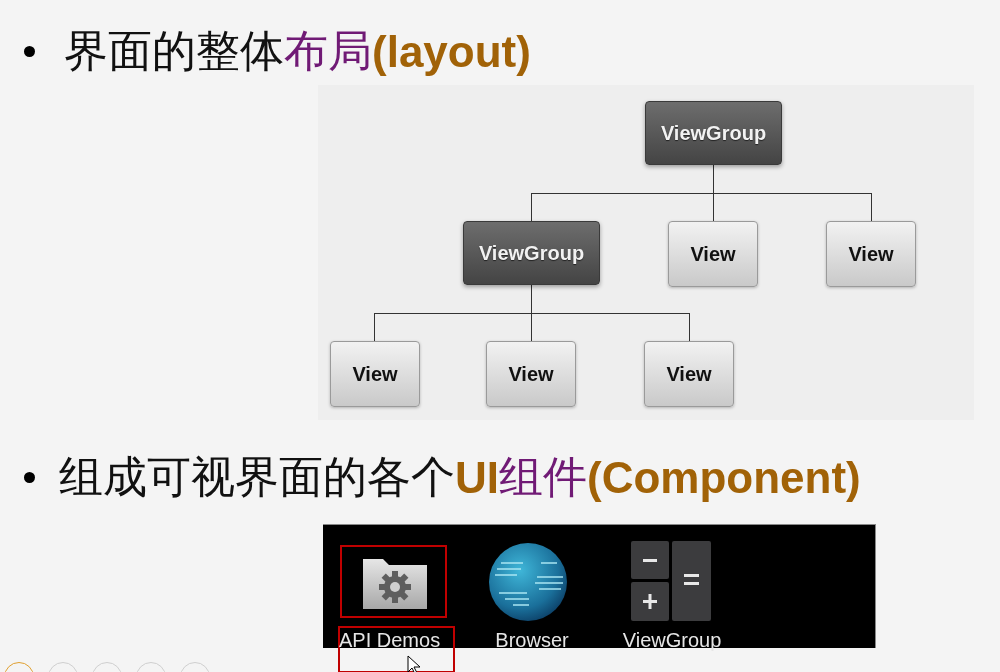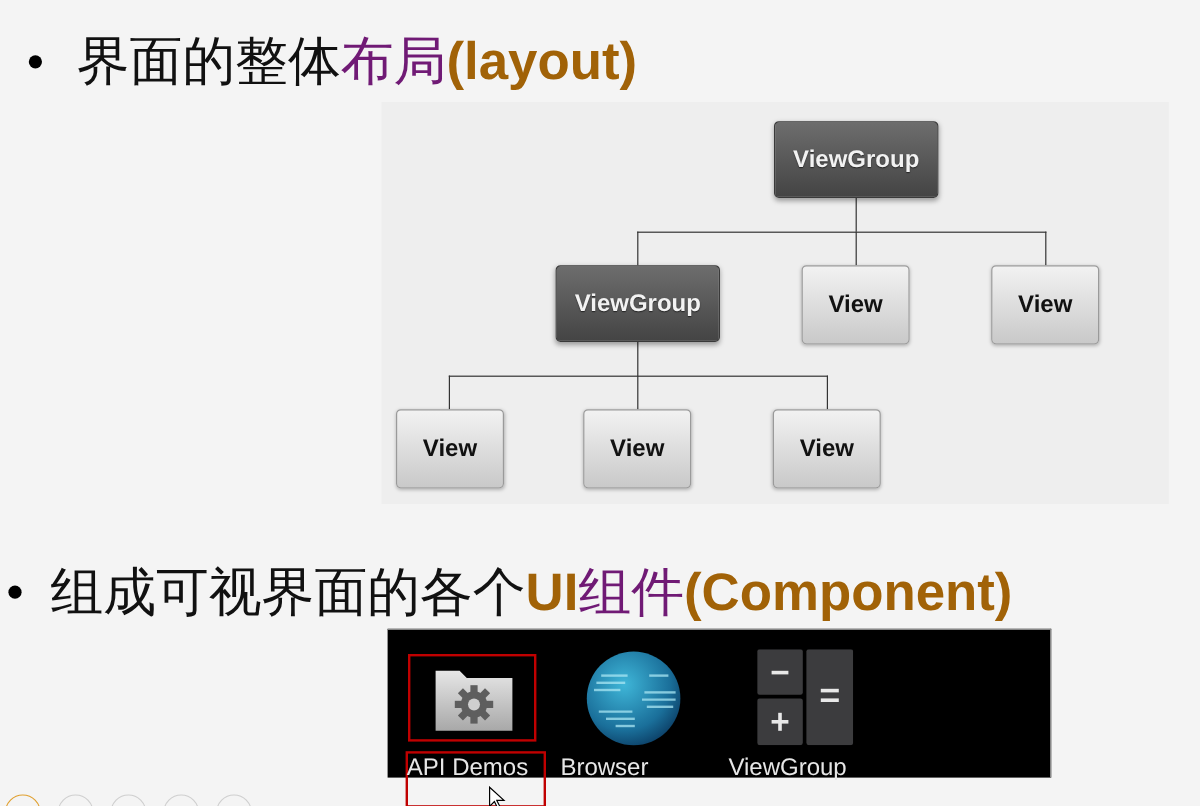--- a/index.html
+++ b/index.html
@@ -46,21 +46,21 @@
   
   #launcher {
     position:absolute; left:323px; top:524px; width:553px; height:124px;
     background:#000; border-top:1px solid #888; border-right:1px solid #888;
     box-sizing:border-box;
   }
   .app {
     position:absolute; top:0; width:130px; height:148px;
   }
   .app-label {
-    position:absolute; top:104px; left:0; width:100%; text-align:left;
+    position:absolute; top:104px; left:0; width:100%; text-align:center;
     color:#e6e6e6; font-family:"Liberation Sans", sans-serif; font-size:20px;
   }
   .redbox { position:absolute; border:2px solid #c00000; box-sizing:border-box; }
 
   .dots { position:absolute; left:0; top:662px; display:flex; gap:14px; padding-left:4px; }
   .dot-circle { width:30px; height:30px; border-radius:50%; border:1px solid #cfcfcf; box-sizing:border-box; }
 </style>
 </head>
 <body>
 
@@ -87,21 +87,21 @@
 
   <div class="node group" style="left:145px; top:136px; width:137px; height:64px;">ViewGroup</div>
   <div class="node view" style="left:350px; top:136px; width:90px; height:66px;">View</div>
   <div class="node view" style="left:508px; top:136px; width:90px; height:66px;">View</div>
 
   <div class="node view" style="left:12px; top:256px; width:90px; height:66px;">View</div>
   <div class="node view" style="left:168px; top:256px; width:90px; height:66px;">View</div>
   <div class="node view" style="left:326px; top:256px; width:90px; height:66px;">View</div>
 </div>
 
-<div class="bullet-line" style="top:448px; left:7px;margin-top:16px;">
+<div class="bullet-line" style="top:448px; left:24px;">
   <span class="bullet-dot" style="margin-right:24px;"></span>
   <span>组成可视界面的各个</span>
     <span class="hl-bold">UI</span>
     <span class="hl">组件</span>
     <span class="hl-bold">(Component)</span>
 </div>
 
 <div id="launcher">
 
   <div class="app" style="left:8px;">

